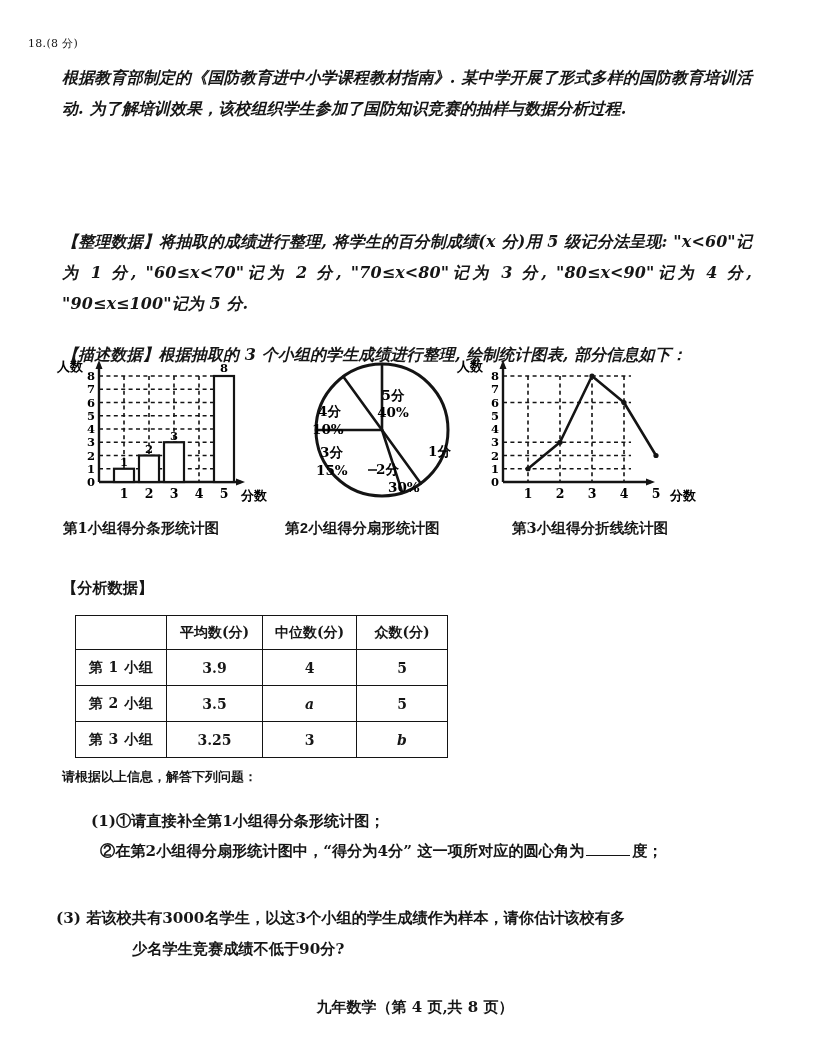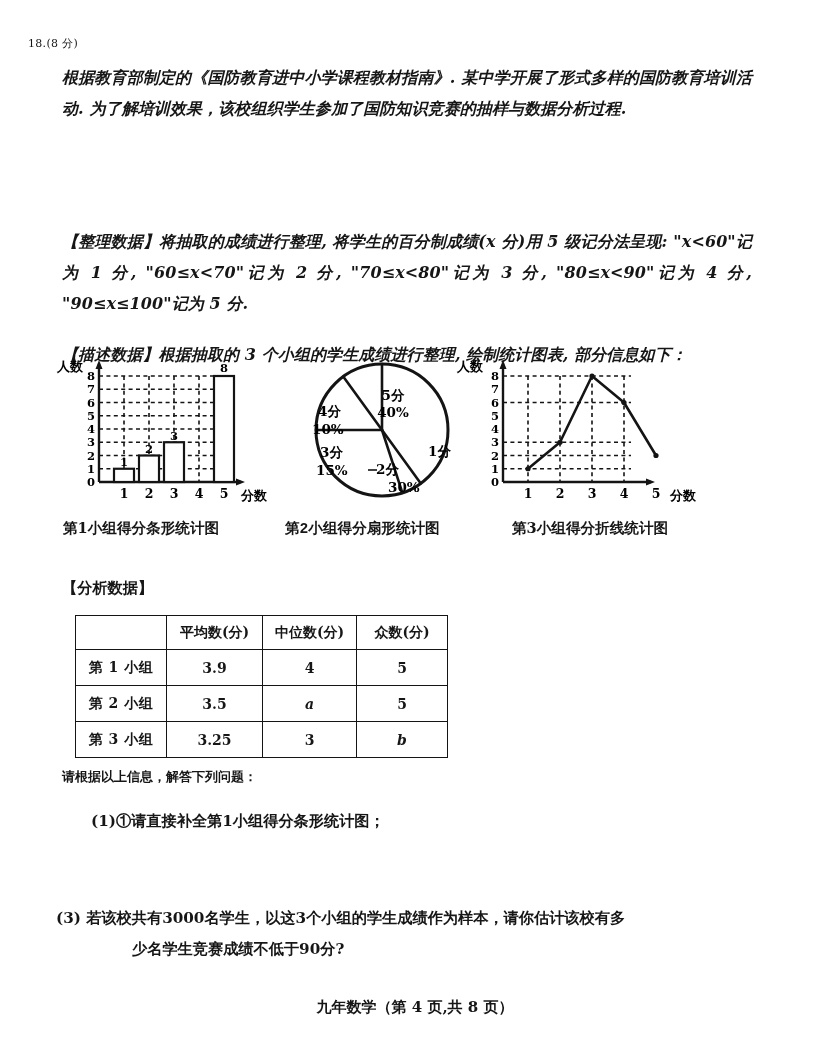--- a/index.html
+++ b/index.html
@@ -383,20 +383,23 @@
         <td>3</td>
         <td class="var">b</td>
       </tr>
     </tbody>
   </table>
 
   <div class="ask">请根据以上信息，解答下列问题：</div>
 
   <div class="qitem q1">(1)①请直接补全第1小组得分条形统计图；</div>
 
+  <div class="qitem q1b">
+    <span>②在第2小组得分扇形统计图中，“得分为4分” 这一项所对应的圆心角为</span><span class="blank-line"></span><span>度；</span>
+  </div>
 
 
   <div class="qitem q3">(3) 若该校共有3000名学生，以这3个小组的学生成绩作为样本，请你估计该校有多</div>
   <div class="qitem q3b">少名学生竞赛成绩不低于90分?</div>
 
   <div class="footer">九年数学（第 4 页,共 8 页）</div>
 
 </div>
 
 </body></html>

